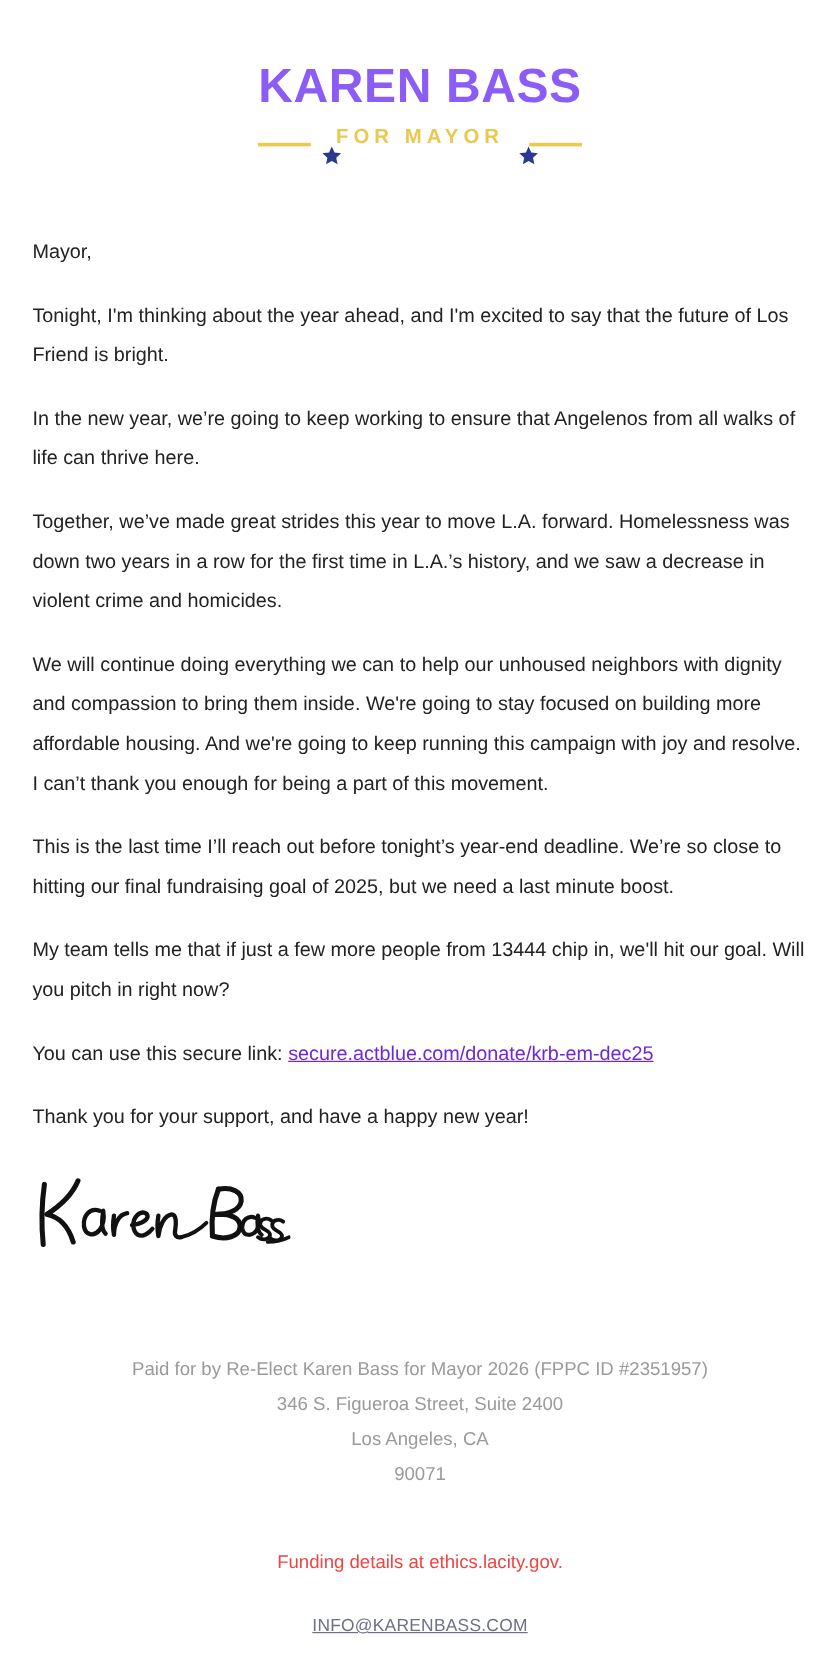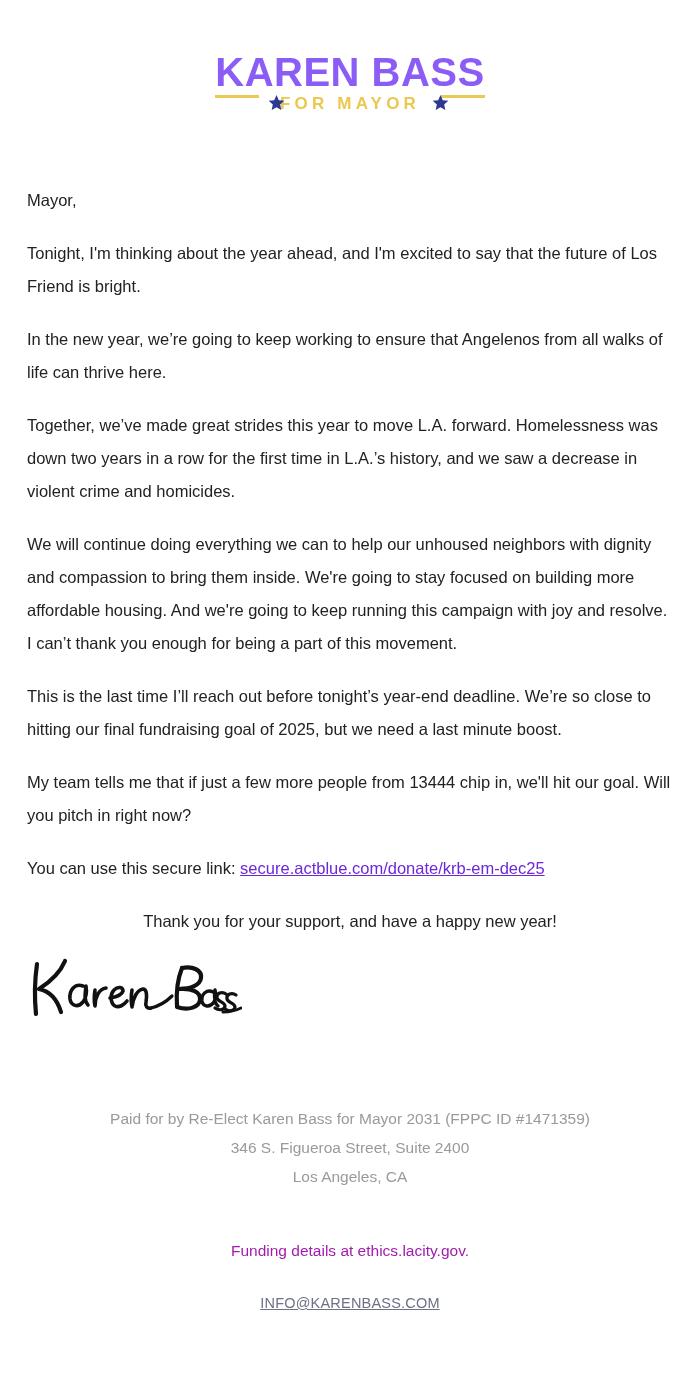--- a/index.html
+++ b/index.html
@@ -30,23 +30,23 @@
     font-family: "Liberation Sans", sans-serif;
     font-weight: bold;
     font-size: 40px;
     letter-spacing: 0.5px;
     color: #8b5cf6;
     line-height: 1;
     white-space: nowrap;
     text-transform: uppercase;
   }
   .logo-sub {
-    margin-top: 3px;
+    margin-top: 13px;
     display: flex;
-    align-items: flex-start;
+    align-items: flex-end;
     justify-content: center;
     gap: 9px;
     line-height: 1;
   }
   .rule {
     display: inline-block;
     width: 44px;
     height: 3px;
     background: #EBC84F;
   }
@@ -76,21 +76,21 @@
     padding: 0 27px;
     margin-top: 72px;
   }
   p.para {
     margin: 0 0 20px 0;
     font-size: 16.5px;
     line-height: 33px;
     color: #222222;
     font-family: "Liberation Sans", sans-serif;
   }
-  p.para:last-child { margin-bottom: 0; text-align: center; }
+  p.para:last-child { margin-bottom: 13px; }
   a.donate-link {
     color: #6d28d9;
     text-decoration: underline;
   }
 
   
   .signature-block {
     padding: 16px 27px 0 27px;
   }
   .signature-block svg {
@@ -107,21 +107,21 @@
     font-size: 15.5px;
     line-height: 29px;
     color: #9a9a9a;
     font-family: "Liberation Sans", sans-serif;
   }
   .footer-disclaimer div { display: block; }
   .footer-funding {
     margin-top: 45px;
     font-size: 15.5px;
     line-height: 29px;
-    color: #a21caf;
+    color: #ef4444;
   }
   .footer-contact {
     margin-top: 24px;
     font-size: 14.5px;
     line-height: 29px;
   }
   a.contact-link {
     color: #6c7184;
     text-decoration: underline;
     font-weight: normal;
@@ -198,23 +198,24 @@
         <path d="M209,41 C205,38 199,40 200,45 C201,49 208,49 208,53 C208,57 202,58 198,55" stroke-width="3.2"></path>
 
         <path d="M196,58 C206,58 214,54 214,54" stroke-width="3"></path>
       </g>
     </svg>
   </div>
 
   <div class="footer-block">
 
     <div class="footer-disclaimer">
-      <div>Paid for by Re-Elect Karen Bass for Mayor 2031 (FPPC ID #1471359)</div>
+      <div>Paid for by Re-Elect Karen Bass for Mayor 2026 (FPPC ID #2351957)</div>
       <div>346 S. Figueroa Street, Suite 2400</div>
       <div>Los Angeles, CA</div>
+      <div>90071</div>
     </div>
 
     <div class="footer-funding">Funding details at ethics.lacity.gov.</div>
 
     <div class="footer-contact">
       <a class="contact-link" href="#">INFO@KARENBASS.COM</a>
     </div>
 
   </div>
 </div>

